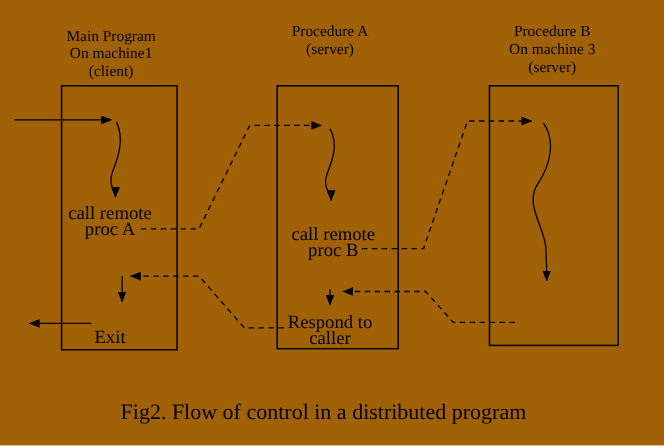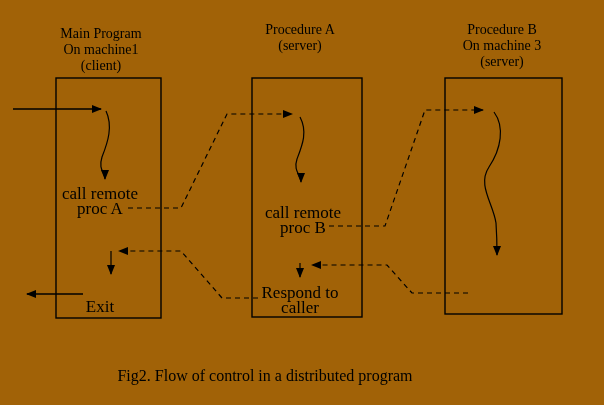--- a/index.html
+++ b/index.html
@@ -30,24 +30,25 @@
     transform: translateX(-50%);
     text-align: center;
     font-size: 14px;
     line-height: 16px;
     color: #000000;
   }
   .hdr span { display: block; }
   .caption {
     position: absolute;
     transform: translateX(-50%);
-    font-size: 16px;
+    font-size: 20px;
     line-height: 19px;
     white-space: nowrap;
     color: #000000;
+    margin-left: 29px;
   }
 </style>
 </head>
 <body>
 
 <div class="diagram">
 
   <div class="hdr" style="left:101px; top:26px;">
     <span>Main Program</span>
     <span>On machine1</span>

